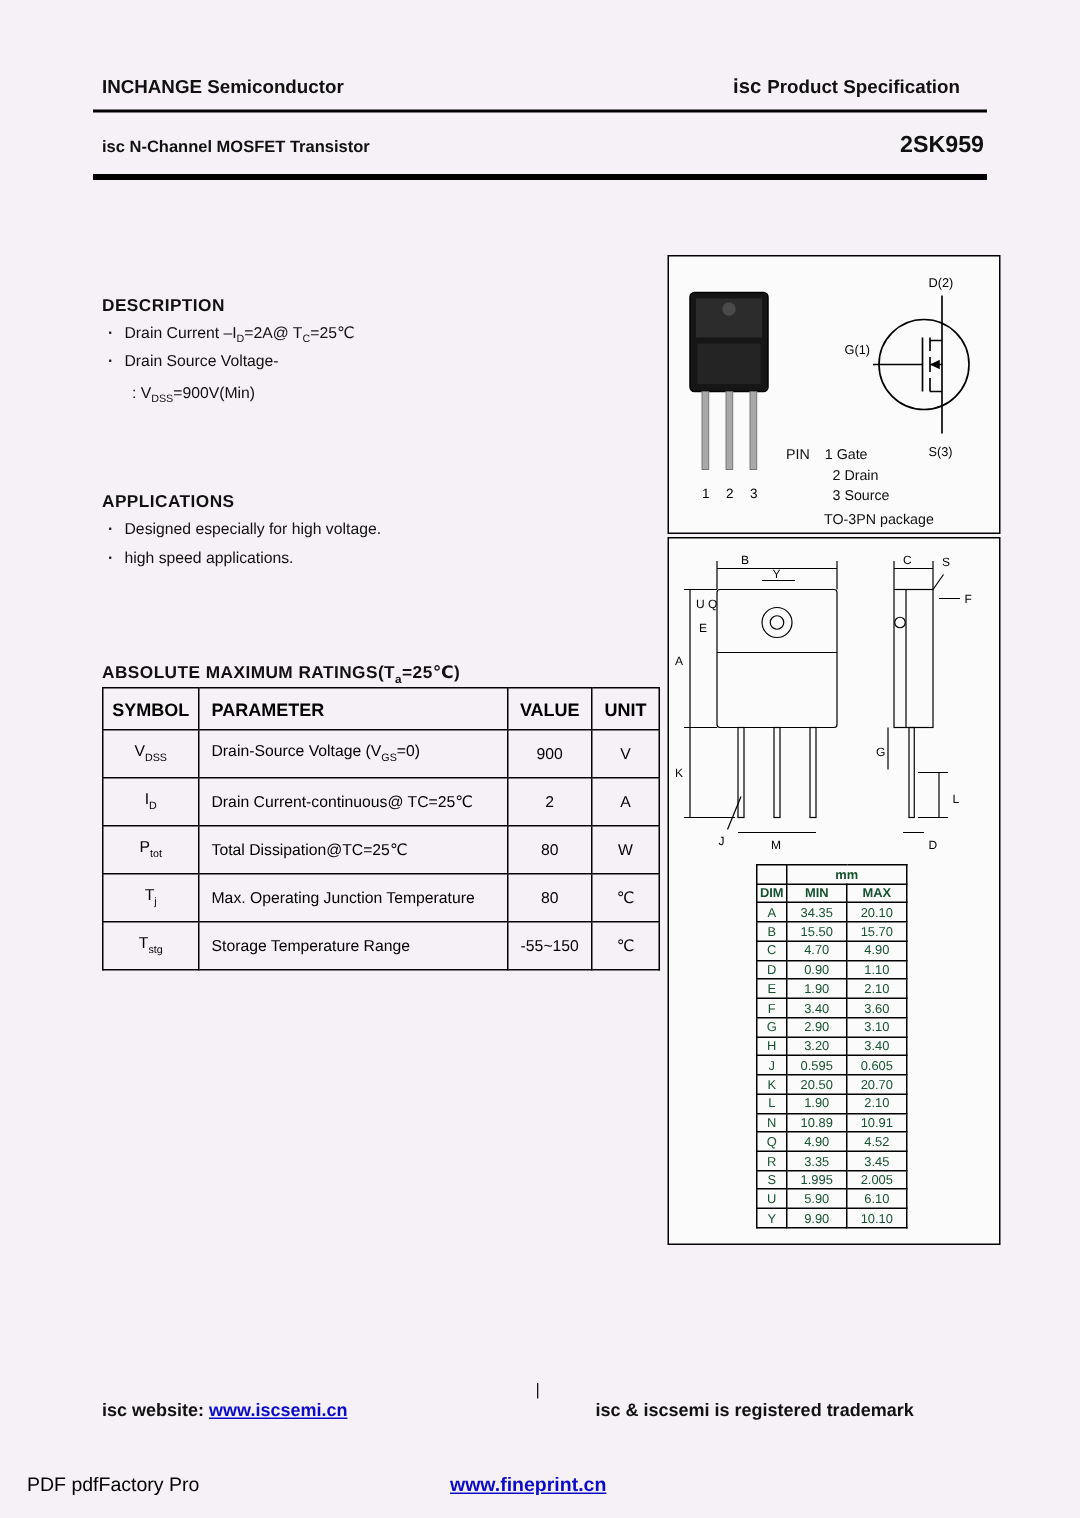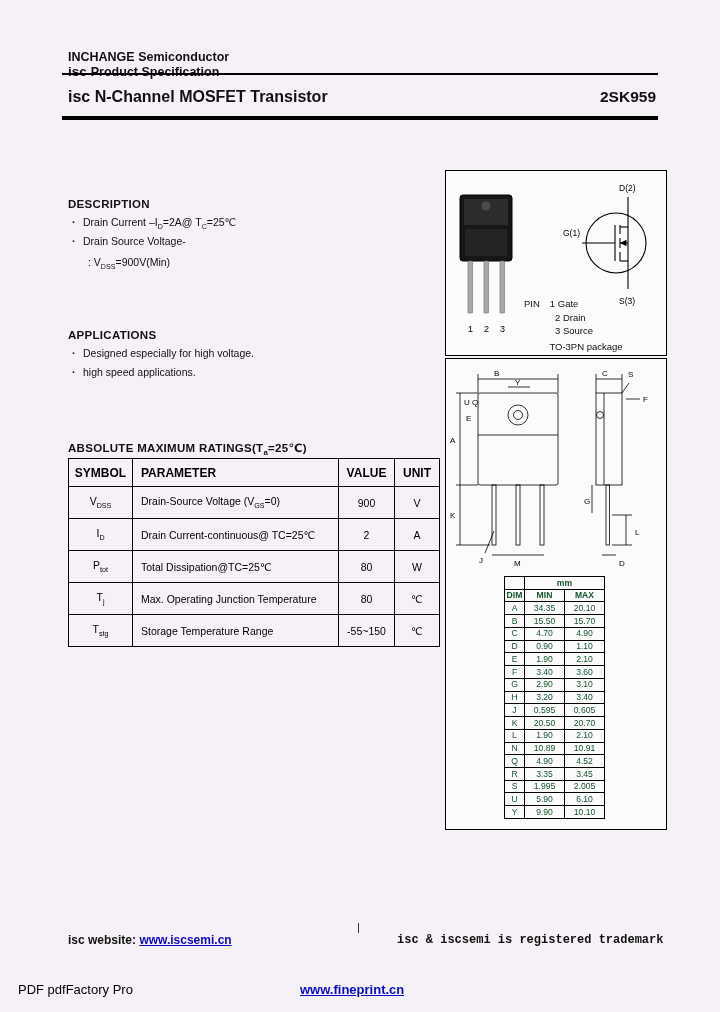--- a/index.html
+++ b/index.html
@@ -7,27 +7,27 @@
   .page {
     position:relative; width:720px; height:1012px; overflow:hidden;
     background:#f6f1f6; color:#111;
     font-family:"Liberation Sans","DejaVu Sans",sans-serif;
   }
   .abs { position:absolute; }
   sub { font-size:0.68em; }
   .link { color:#0a0ac8; text-decoration:underline; font-weight:bold; cursor:pointer; }
   .rule { background:#000; position:absolute; }
 
-  .hdr { left:68px; top:50px; width:572px; display:flex; justify-content:space-between; align-items:baseline;flex-direction:column; }
+  .hdr { left:68px; top:50px; width:572px; display:flex; justify-content:space-between; align-items:baseline; }
   .hdr .company { font-size:12.5px; font-weight:bold; }
   .hdr .spec { font-size:12.5px; font-weight:bold; }
   .hdr .spec .brand { font-size:13.5px; margin-right:4px; }
 
   .title-row { left:68px; top:88px; width:588px; display:flex; justify-content:space-between; align-items:baseline; }
-  .title-row .ttl { font-size:16px; font-weight:bold; }
+  .title-row .ttl { font-size:11px; font-weight:bold; }
   .title-row .part { font-size:15.5px; font-weight:bold; }
 
   .sec-head { font-size:11.5px; font-weight:bold; letter-spacing:0.3px; }
   .bullet-line { font-size:10.5px; white-space:nowrap; }
   .blt { display:inline-block; width:11px; font-weight:bold; }
 
   table.ratings { position:absolute; left:68px; top:458px; width:371px; border-collapse:collapse; table-layout:fixed; color:#000; }
   table.ratings th, table.ratings td { border:1px solid #000; font-size:10.5px; overflow:hidden; }
   table.ratings thead th { height:28px; font-size:12px; text-align:center; }
   table.ratings thead th.par, table.ratings td.par { text-align:left; padding-left:8px; }
@@ -333,20 +333,20 @@
         </tr>
         </tbody>
     </table>
   </div>
 
   <div class="abs" style="left:357px;top:921px;font-size:11px;">|</div>
   <div class="abs footer-lbl" style="left:68px;top:933px;">
     <span>isc website:</span>
     <span class="link">www.iscsemi.cn</span>
   </div>
-  <div class="abs footer-lbl" style="left:397px;top:933px;font-family:Liberation Mono, monospace;">isc &amp; iscsemi is registered trademark</div>
+  <div class="abs footer-lbl" style="left:397px;top:933px;">isc &amp; iscsemi is registered trademark</div>
 
   <div class="abs pdfline" style="left:18px;top:982px;">PDF  pdfFactory Pro</div>
   <div class="abs pdfline" style="left:300px;top:982px;">
     <span class="link">www.fineprint.cn</span>
   </div>
 
 </div>
 
 </body></html>

